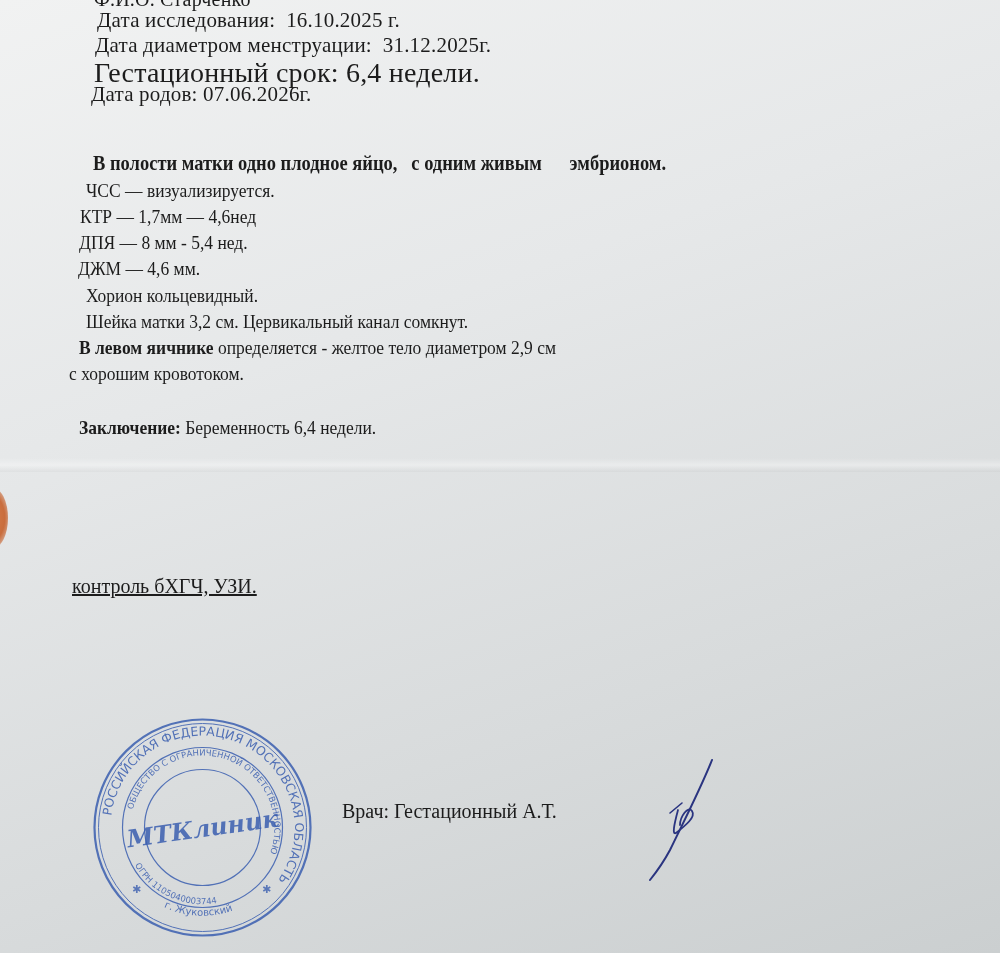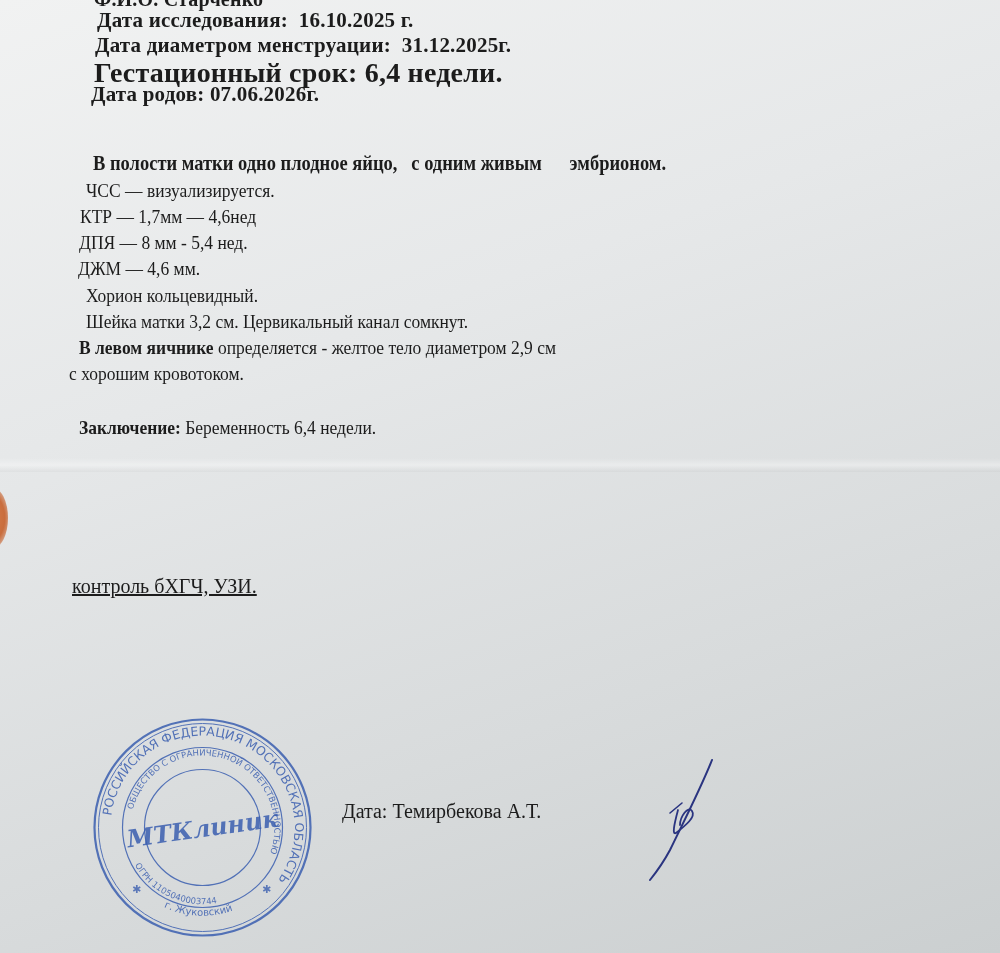--- a/index.html
+++ b/index.html
@@ -13,21 +13,21 @@
     position: absolute; left: 0; top: 458px; width: 1000px; height: 14px;
     background: linear-gradient(180deg, rgba(255,255,255,0.0), rgba(255,255,255,0.35), rgba(0,0,0,0.03));
   }
   .finger {
     position: absolute; left: -22px; top: 488px; width: 30px; height: 60px;
     border-radius: 50%;
     background: radial-gradient(ellipse at 30% 50%, #d9824e 0%, #c96d3d 60%, rgba(200,110,70,0) 100%);
   }
   .line { position: absolute; white-space: nowrap; }
   .bold { font-weight: bold; }
-  .hdr { font-size: 20px; font-weight: bold; letter-spacing: 0.2px; }
+  .hdr { font-size: 20px; font-weight: normal; letter-spacing: 0.2px; }
   .body-t { font-size: 19px; transform: scaleX(0.92); transform-origin: left center; }
   .narrow { transform: scaleX(0.88); transform-origin: left center; }
 
   .stamp {
     position: absolute; left: 90px; top: 715px; width: 225px; height: 225px;
   }
   .signature {
     position: absolute; left: 630px; top: 755px; width: 100px; height: 130px;
   }
 </style>
@@ -103,19 +103,19 @@
     <text><textPath href="#bottomArc" startOffset="6%">ОГРН 1105040003744</textPath></text>
   </g>
   <g fill="#3b5fb0" opacity="0.85" font-family="DejaVu Sans, sans-serif" font-size="10">
     <text><textPath href="#cityArc" startOffset="18%">г. Жуковский</textPath></text>
   </g>
   <text x="112.5" y="122" text-anchor="middle" fill="#3b5fb0" opacity="0.85" font-family="DejaVu Serif, serif" font-style="italic" font-size="24" font-weight="bold" transform="rotate(-8 112.5 112.5)">МТКлиник</text>
   <text x="42" y="178" fill="#3b5fb0" opacity="0.8" font-size="11" font-family="DejaVu Sans, sans-serif">✱</text>
   <text x="172" y="178" fill="#3b5fb0" opacity="0.8" font-size="11" font-family="DejaVu Sans, sans-serif">✱</text>
 </svg>
 
-<div class="line" style="left:342px; top:800px; font-size:20px;">Дата: Темирбекова А.Т.</div>
+<div class="line" style="left:342px; top:800px; font-size:20px;">Врач: Гестационный А.Т.</div>
 
 <svg class="signature" viewBox="0 0 100 130">
   <path d="M 82,5 C 70,35 52,70 40,95 C 32,110 24,120 20,125" fill="none" stroke="#2a3480" stroke-width="2" stroke-linecap="round"></path>
   <path d="M 48,55 C 44,70 42,80 46,78 C 56,70 66,62 62,56 C 58,50 50,62 50,70" fill="none" stroke="#2a3480" stroke-width="1.8" stroke-linecap="round"></path>
   <path d="M 40,58 L 52,48" fill="none" stroke="#2a3480" stroke-width="1.6" stroke-linecap="round"></path>
 </svg>
 
 </body></html>

